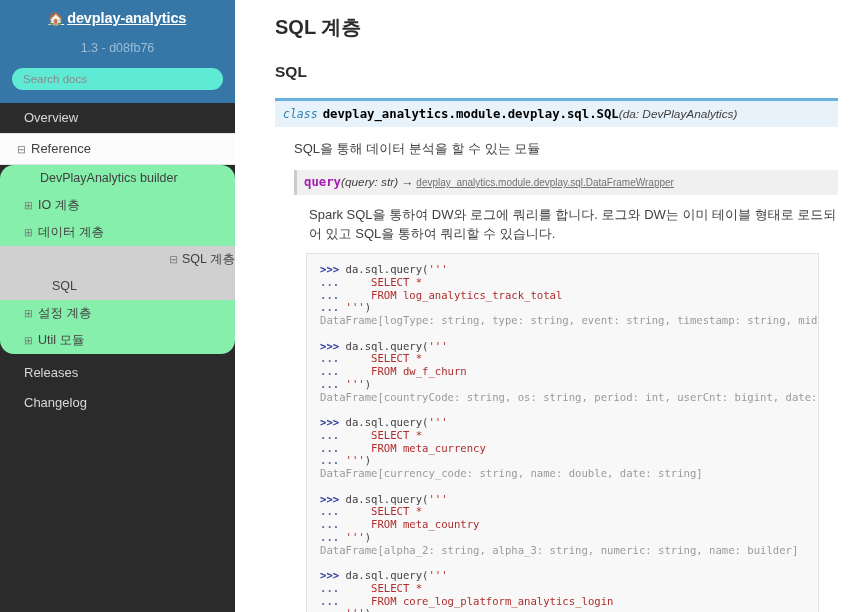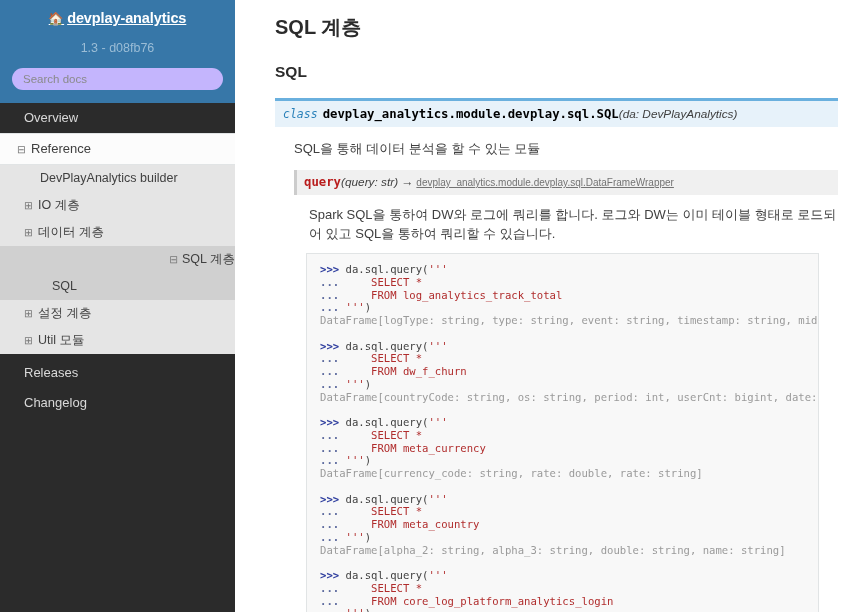--- a/index.html
+++ b/index.html
@@ -46,21 +46,21 @@
     font-size: 12.5px;
     margin-top: 12px;
     line-height: 16px;
   }
   .searchwrap { padding: 0 12px; margin-top: 12px; }
   #search-input {
     width: 100%;
     height: 22px;
     border: none;
     border-radius: 50px;
-    background: #c4b5fd;
+    background: #5eead4;
     padding: 0 11px;
     font-size: 11.5px;
     font-family: "Liberation Sans", sans-serif;
     color: #404040;
     outline: none;
     line-height: 22px;
   }
   #search-input::placeholder { color: #8a8a8a; opacity: 1; }
 
   .nav-list { list-style: none; margin: 0; padding: 0; }
@@ -75,21 +75,21 @@
   .nav-l1.current > a {
     background: #fcfcfc;
     color: #404040;
     font-weight: normal;
     border-top: 1px solid #e1e4e5;
     border-bottom: 1px solid #e1e4e5;
     padding-left: 17px;
   }
   .nav-l1.plain > a { background: #2b2b2b; }
 
-  .nav-l2-wrap { background: #e5e5e5; }
+  .nav-l2-wrap { background: #86efac; border-radius: 14px; }
   ul.nav-l2 { list-style: none; margin: 0; padding: 0; }
   .nav-l2 > li > a {
     display: block;
     color: #404040;
     font-size: 12.5px;
     text-decoration: none;
     padding: 5px 0 5px 24px;
     line-height: 17px;
   }
   .nav-l2 > li.deep > a { padding-left: 40px; }
@@ -168,21 +168,21 @@
   .method-sig {
     background: #f0f0f0;
     border-left: 3px solid #ccc;
     padding: 4px 8px 4px 7px;
     margin: 0 0 10px 19px;
     font-size: 12.3px;
     line-height: 16px;
     white-space: nowrap;
     overflow: hidden;
   }
-  .m-name { font-weight: bold; font-family: "DejaVu Sans Mono", monospace; font-size: 12.3px; color: #b91c1c; }
+  .m-name { font-weight: bold; font-family: "DejaVu Sans Mono", monospace; font-size: 12.3px; color: #a21caf; }
   .m-params { font-style: italic; color: #404040; font-size: 11.8px; }
   .m-arrow { color: #404040; margin: 0 3px; }
   .m-ret { color: #737373; font-size: 10px; }
 
   .codeblock {
     margin-left: 31px;
     margin-right: 19px;
     background: #f8f8f8;
     border: 1px solid #e1e4e5;
     padding: 9px 0 9px 13px;
@@ -303,27 +303,27 @@
 <span class="pr">&gt;&gt;&gt;</span><span class="pl"> da.sql.query(</span><span class="st">'''</span>
 <span class="cn">...</span><span class="pl">     </span><span class="st">SELECT *</span>
 <span class="cn">...</span><span class="pl">     </span><span class="st">FROM dw_f_churn</span>
 <span class="cn">...</span><span class="pl"> </span><span class="st">'''</span><span class="pl">)</span>
 <span class="out">DataFrame[countryCode: string, os: string, period: int, userCnt: bigint, date: string]</span>
 
 <span class="pr">&gt;&gt;&gt;</span><span class="pl"> da.sql.query(</span><span class="st">'''</span>
 <span class="cn">...</span><span class="pl">     </span><span class="st">SELECT *</span>
 <span class="cn">...</span><span class="pl">     </span><span class="st">FROM meta_currency</span>
 <span class="cn">...</span><span class="pl"> </span><span class="st">'''</span><span class="pl">)</span>
-<span class="out">DataFrame[currency_code: string, rate: double, rate: string]</span>
+<span class="out">DataFrame[currency_code: string, name: double, date: string]</span>
 
 <span class="pr">&gt;&gt;&gt;</span><span class="pl"> da.sql.query(</span><span class="st">'''</span>
 <span class="cn">...</span><span class="pl">     </span><span class="st">SELECT *</span>
 <span class="cn">...</span><span class="pl">     </span><span class="st">FROM meta_country</span>
 <span class="cn">...</span><span class="pl"> </span><span class="st">'''</span><span class="pl">)</span>
-<span class="out">DataFrame[alpha_2: string, alpha_3: string, double: string, name: string]</span>
+<span class="out">DataFrame[alpha_2: string, alpha_3: string, numeric: string, name: builder]</span>
 
 <span class="pr">&gt;&gt;&gt;</span><span class="pl"> da.sql.query(</span><span class="st">'''</span>
 <span class="cn">...</span><span class="pl">     </span><span class="st">SELECT *</span>
 <span class="cn">...</span><span class="pl">     </span><span class="st">FROM core_log_platform_analytics_login</span>
 <span class="cn">...</span><span class="pl"> </span><span class="st">'''</span><span class="pl">)</span>
 
 
 </pre>
     </div>
 

